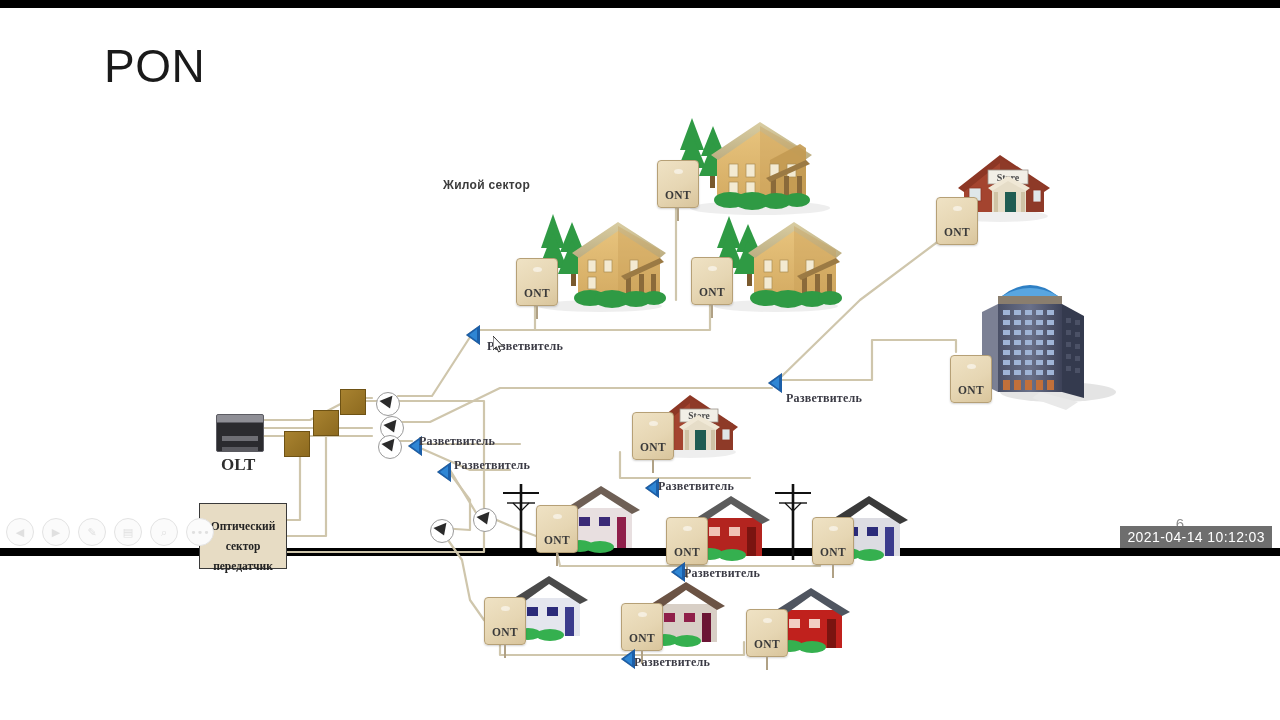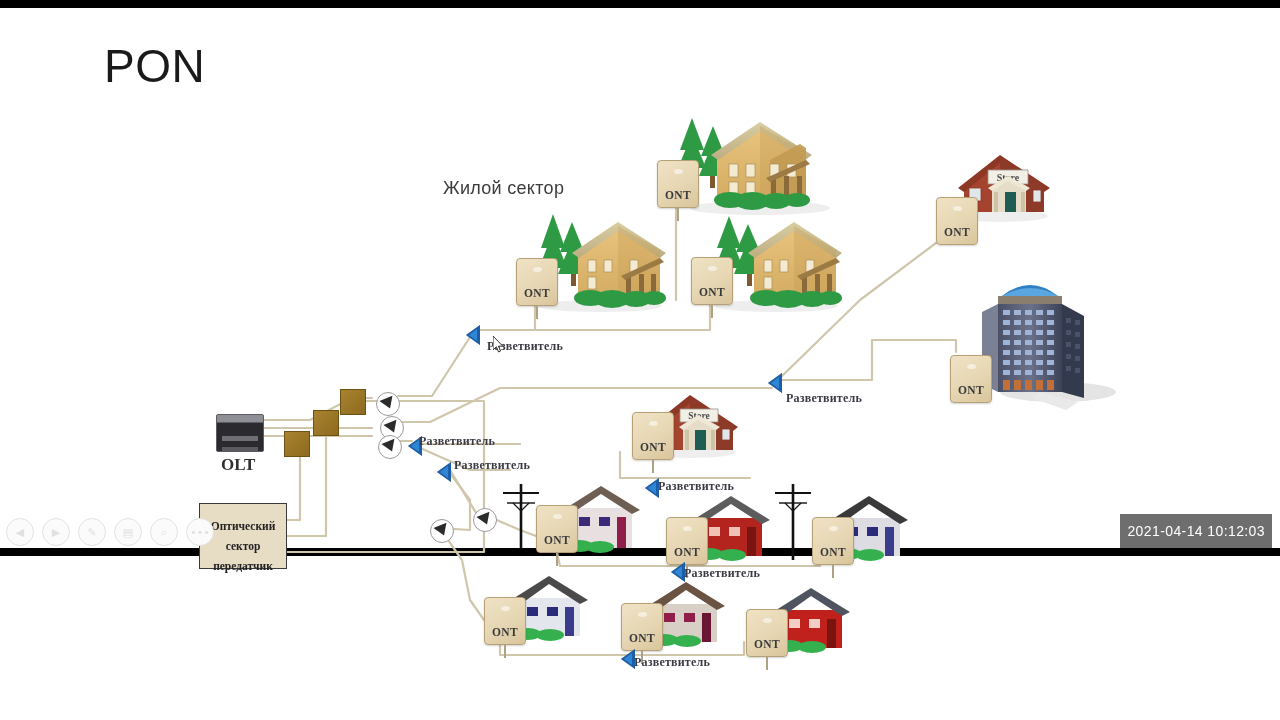--- a/index.html
+++ b/index.html
@@ -19,21 +19,21 @@
     white-space:nowrap;
   }
 
   
   .lbl{
     position:absolute;white-space:nowrap;color:#2a2a33;
     font-family:"Liberation Serif",serif;font-weight:bold;
   }
   .lbl.splitter{font-size:12px;color:#3a3a44;letter-spacing:.2px;}
   .lbl.sector{
-    font-size:18px;color:#3c3c3c;font-weight:normal;
+    font-size:12px;color:#3c3c3c;font-weight:bold;
     font-family:"Liberation Sans",sans-serif;letter-spacing:.3px;
   }
   .lbl.olt{font-size:17px;color:#2f2f2f;font-family:"Liberation Serif",serif;}
 
   
   .ont{
     position:absolute;width:40px;height:46px;border-radius:4px;
     background:linear-gradient(150deg,#efe2c4 0%,#e6d6b3 55%,#d9c59c 100%);
     border:1.4px solid #b6a076;
     box-shadow:0 1px 2px rgba(0,0,0,.18);
@@ -106,21 +106,21 @@
   }
 
   
   #pageno{
     position:absolute;right:96px;bottom:24px;font-size:15px;color:#8d8d8d;
     font-family:"Liberation Sans",sans-serif;
   }
   #stamp{
     position:absolute;right:8px;bottom:8px;
     background:#6e6e6e;color:#fff;font-size:14px;letter-spacing:.4px;
-    padding:9px 7px;font-family:"Liberation Sans",sans-serif;
+    padding:3px 7px;font-family:"Liberation Sans",sans-serif;
   }
 
   
   #toolbar{position:absolute;left:6px;bottom:10px;display:flex;gap:8px;align-items:center;}
   .tbtn{
     width:26px;height:26px;border-radius:50%;
     border:1.4px solid #e3e3e3;background:#fbfbfb;
     position:relative;
   }
   .tbtn i{position:absolute;left:0;top:0;right:0;bottom:0;

